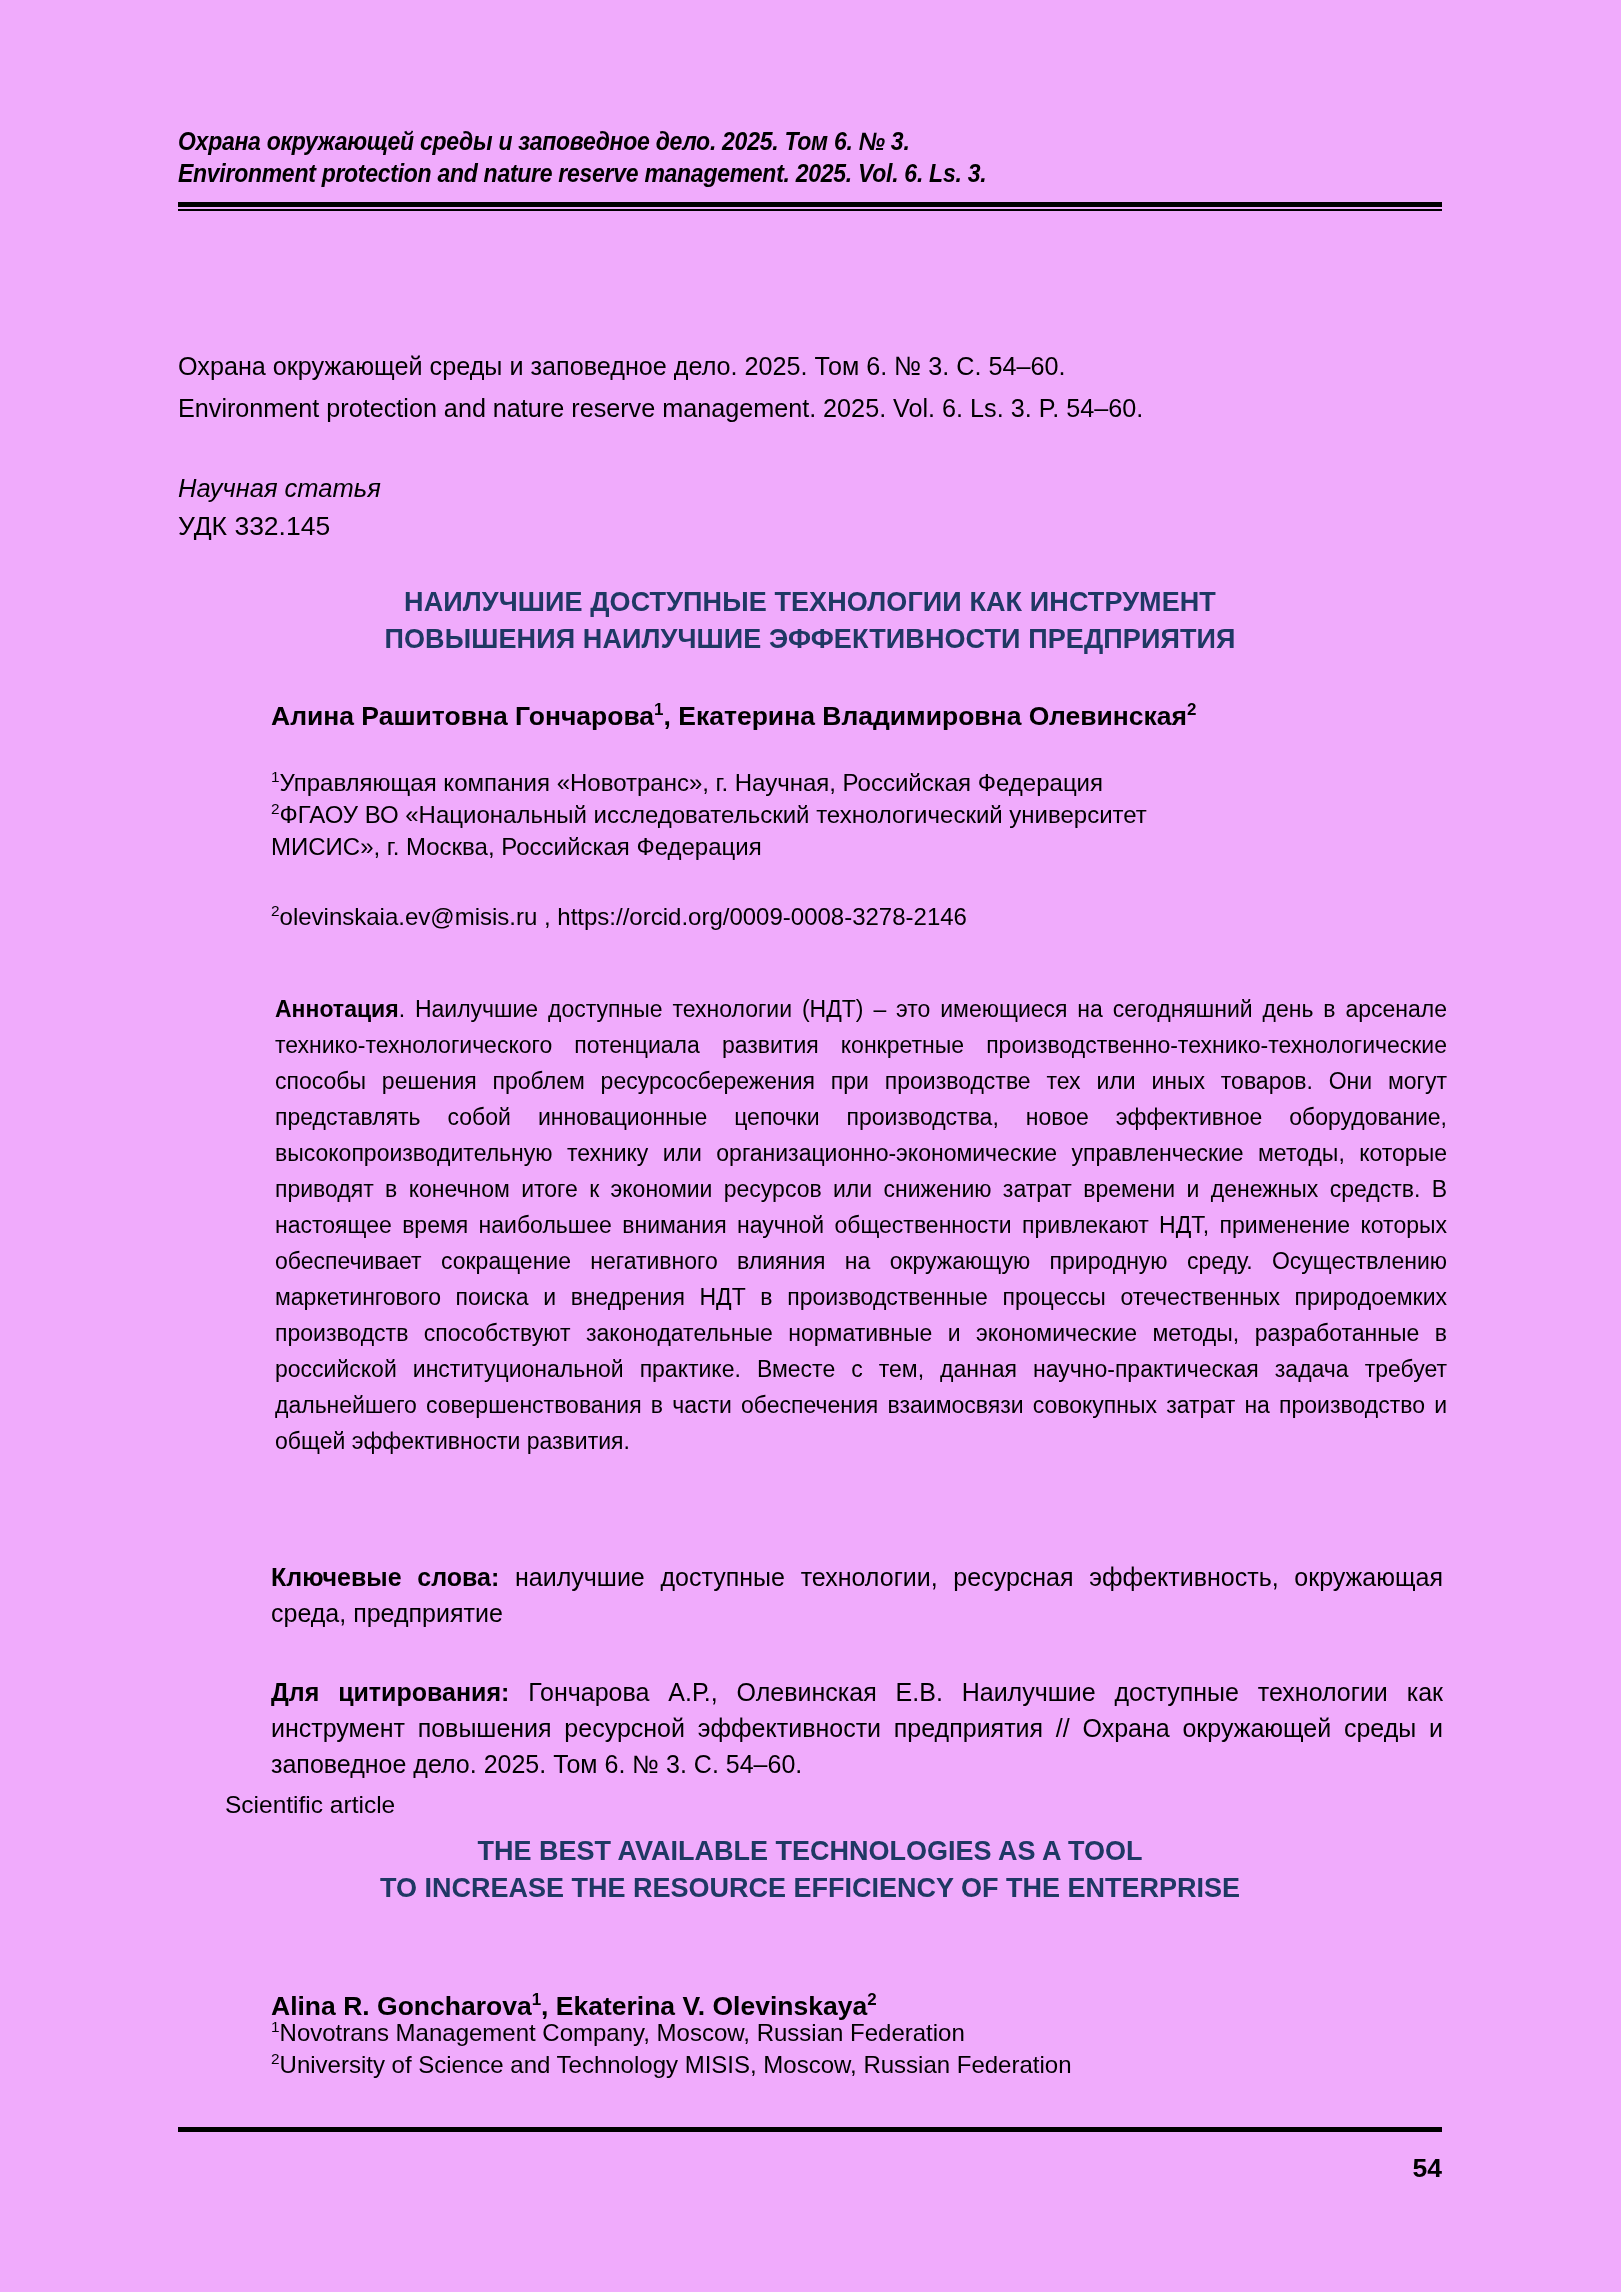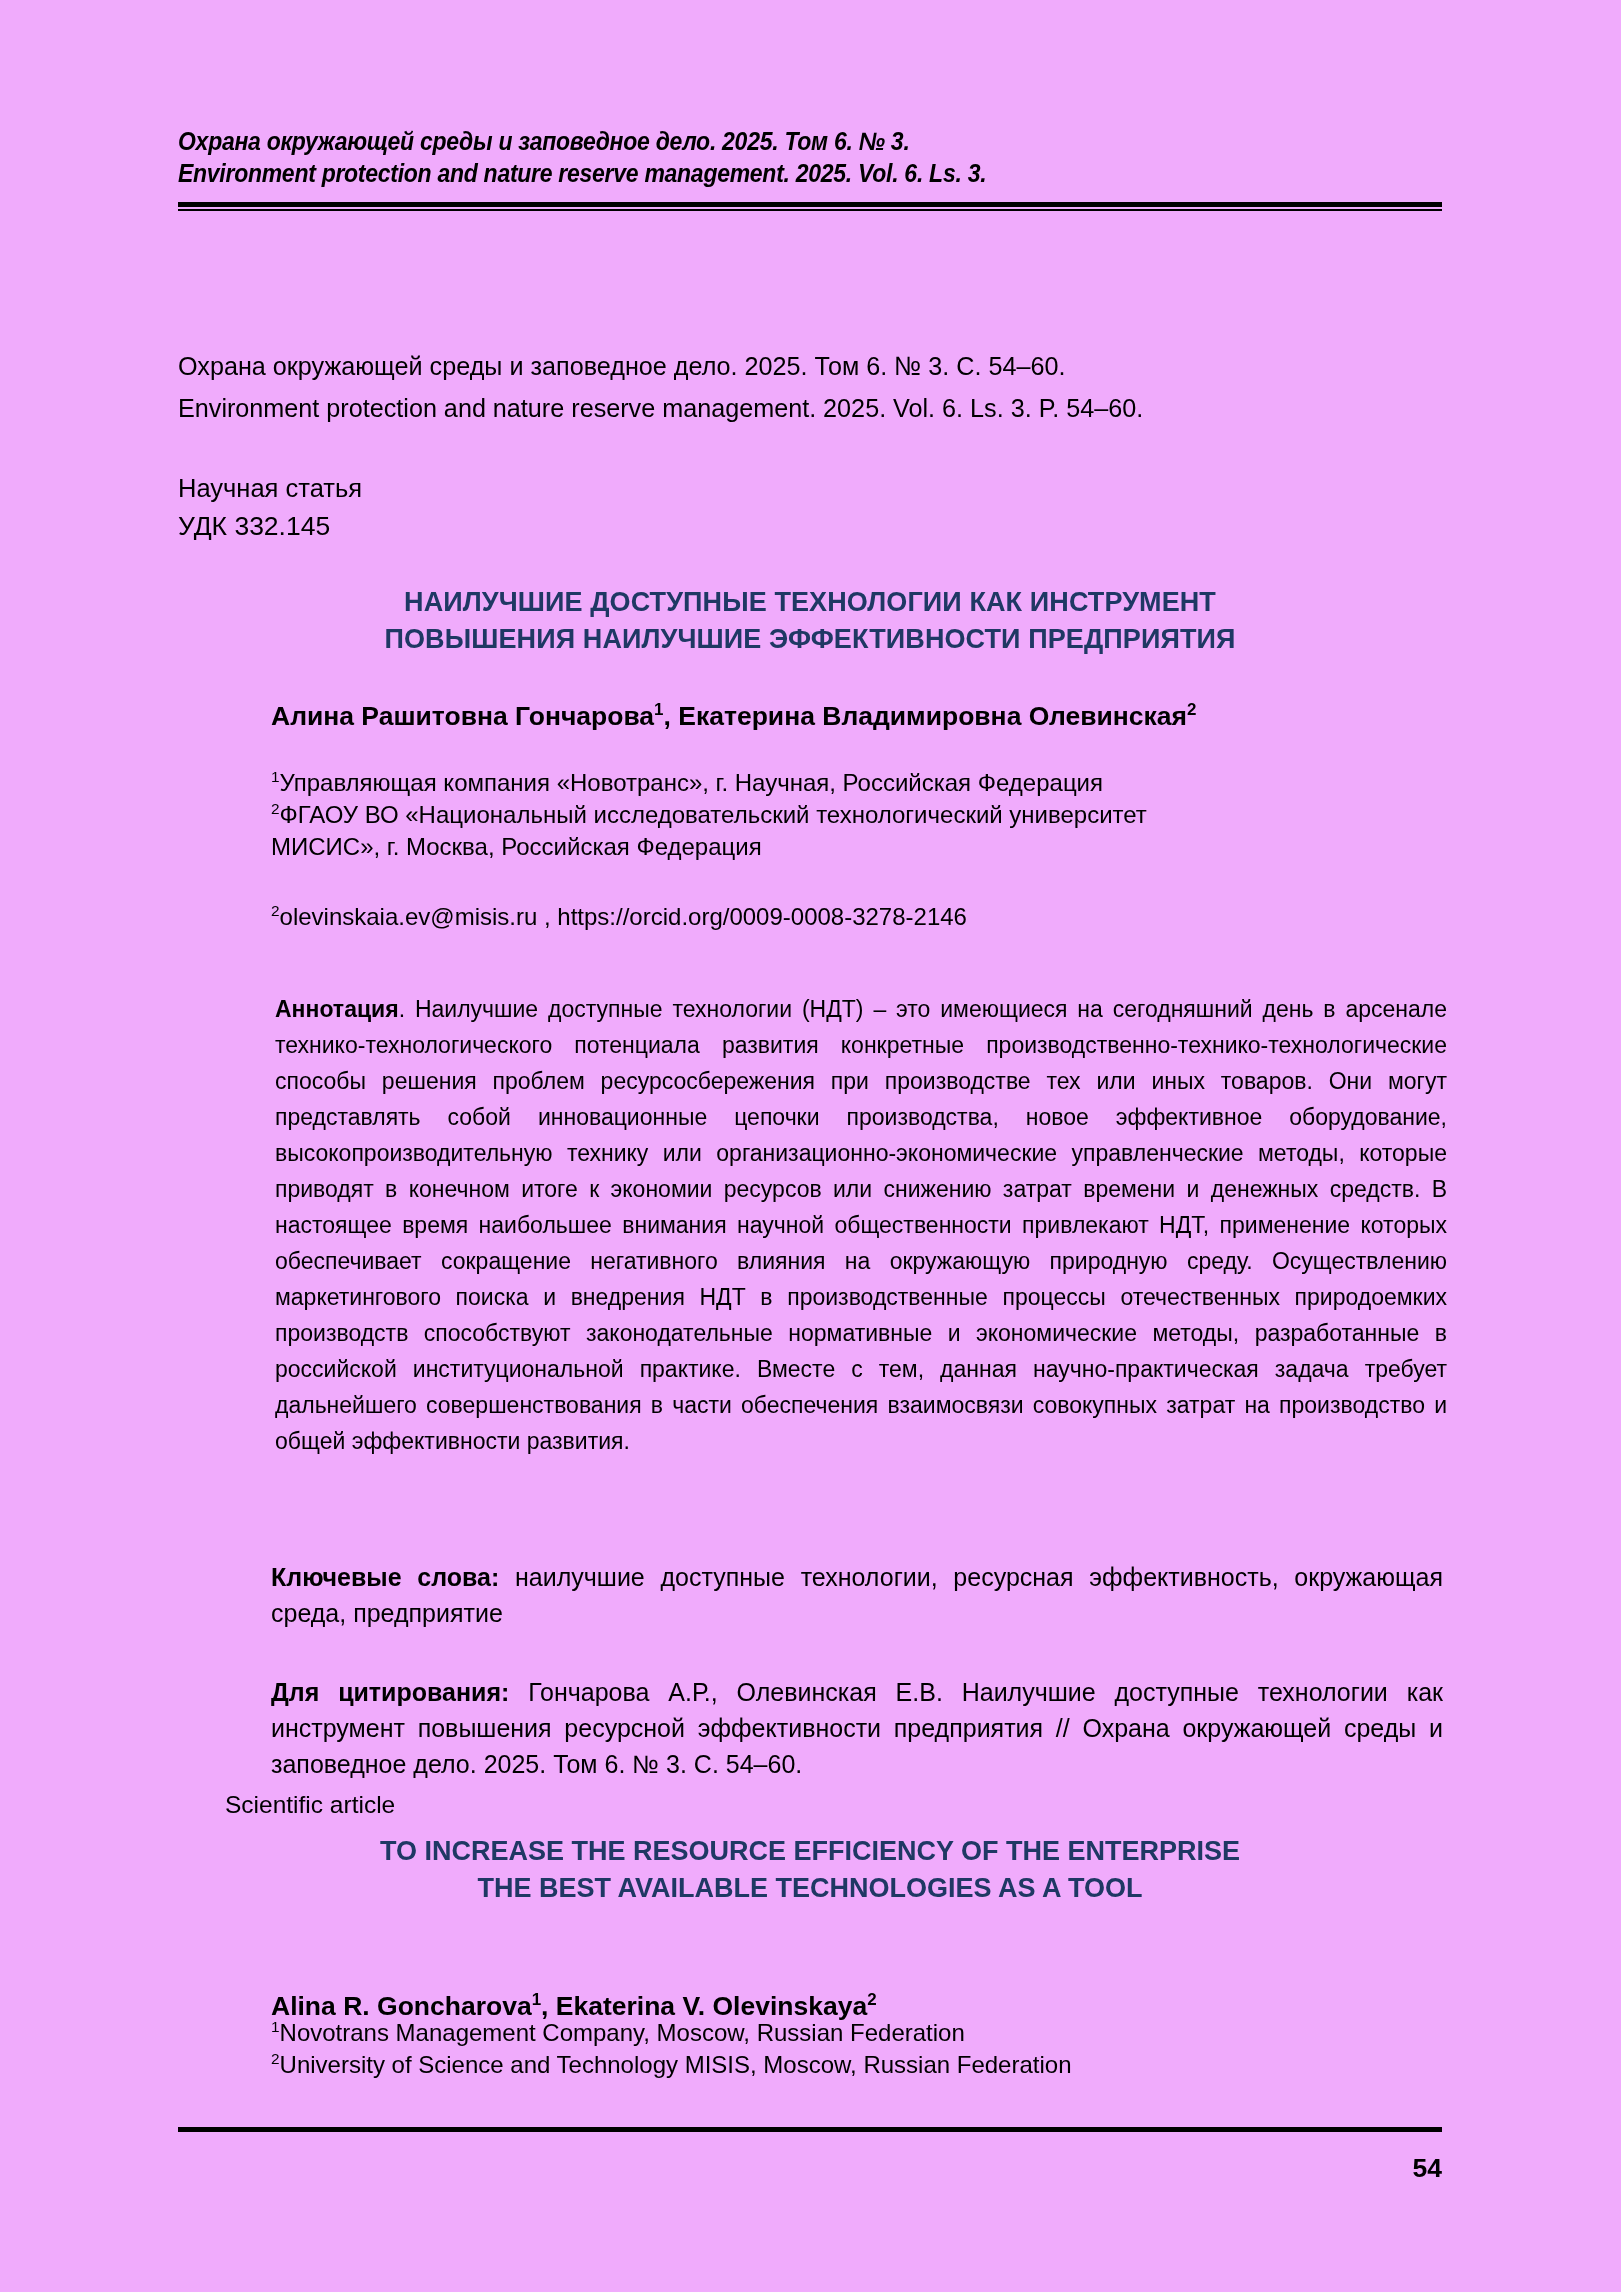--- a/index.html
+++ b/index.html
@@ -71,20 +71,21 @@
     transform: scaleX(0.95);
     transform-origin: left center;
   }
 
   
   .article-type {
     position: absolute;
     left: 178px;
     top: 471px;
     font-size: 25.5px;
+    font-style: italic;
     line-height: 35px;
   }
   .udc {
     position: absolute;
     left: 178px;
     top: 509px;
     font-size: 26.5px;
     line-height: 35px;
   }
 
@@ -279,22 +280,22 @@
     <b>Ключевые слова:</b><span> наилучшие доступные технологии, ресурсная эффективность, окружающая среда, предприятие</span>
   </div>
 
   <div class="cite-ru">
     <b>Для цитирования:</b><span> Гончарова А.Р., Олевинская Е.В. Наилучшие доступные технологии как инструмент повышения ресурсной эффективности предприятия // Охрана окружающей среды и заповедное дело. 2025. Том 6. № 3. С. 54–60.</span>
   </div>
 
   <div class="scientific-article">Scientific article</div>
 
   <div class="title-en">
+    <div>THE BEST AVAILABLE TECHNOLOGIES AS A TOOL</div>
     <div>TO INCREASE THE RESOURCE EFFICIENCY OF THE ENTERPRISE</div>
-    <div>THE BEST AVAILABLE TECHNOLOGIES AS A TOOL</div>
   </div>
 
   <div class="authors-en">
     <span>Alina R. Goncharova</span><sup>1</sup><span>, </span><span>Ekaterina V. Olevinskaya</span><sup>2</sup>
   </div>
 
   <div class="affils-en">
     <div><sup>1</sup><span>Novotrans Management Company, Moscow, Russian Federation</span></div>
     <div><sup>2</sup><span>University of Science and Technology MISIS, Moscow, Russian Federation</span></div>
   </div>

